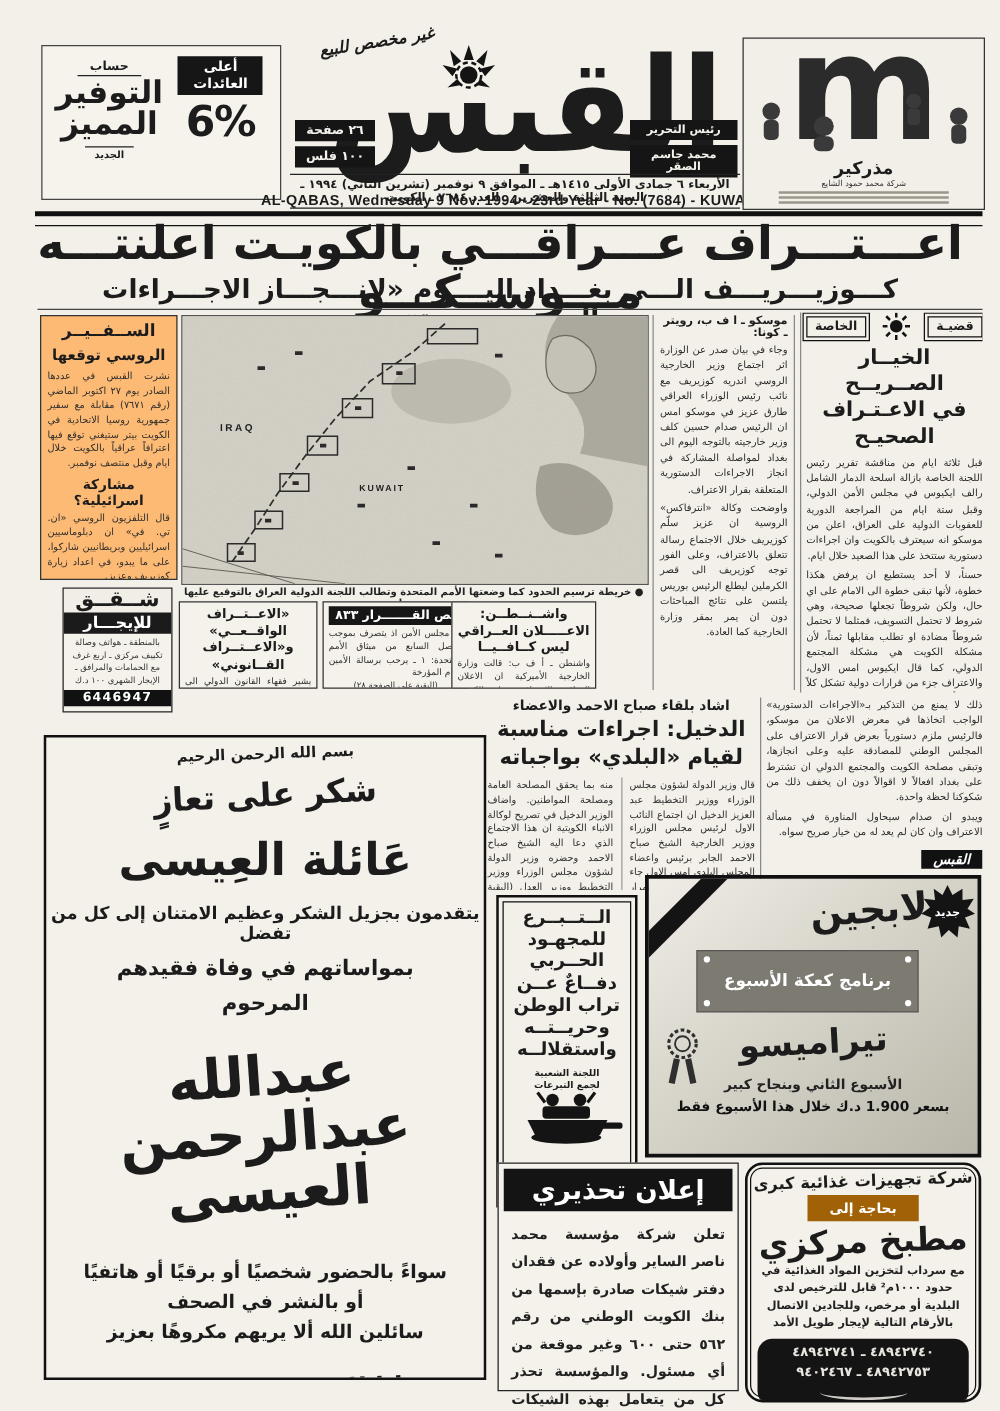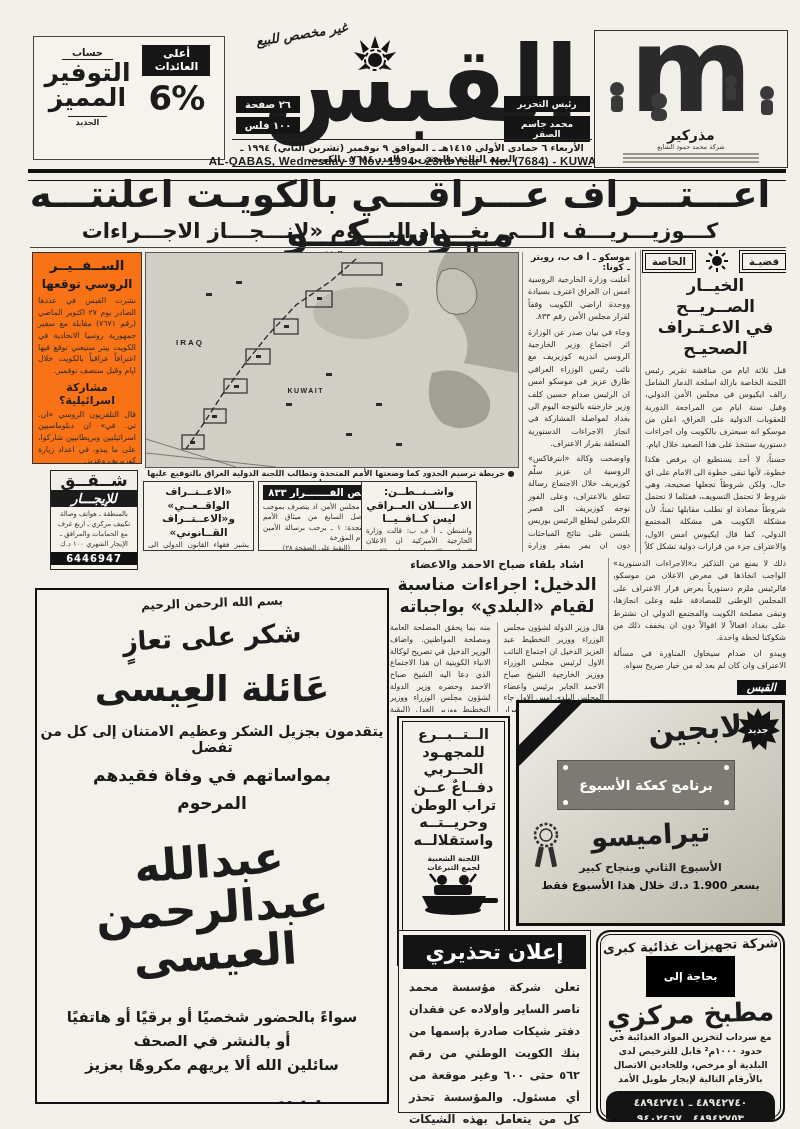--- a/index.html
+++ b/index.html
@@ -40,28 +40,28 @@
   #mothercare{left:594px;top:30px;width:192px;height:136px;border:1px solid #333;background:#f1efe7;overflow:hidden;}
   .mc-m{position:absolute;left:18px;top:-30px;width:156px;text-align:center;font-size:118px;font-weight:900;color:#2b2b2b;font-family:"DejaVu Sans",sans-serif;}
   .mc-line{position:absolute;left:8px;top:96px;width:176px;text-align:center;font-size:14px;font-weight:900;}
   .mc-co{position:absolute;left:8px;top:112px;width:176px;text-align:center;font-size:6.5px;color:#333;}
   .mc-fine{position:absolute;left:28px;width:136px;height:2px;background:#9a968c;}
 
   
   #headline{left:28px;top:176px;width:744px;font-size:37px;font-weight:900;text-align:center;letter-spacing:-1px;line-height:1.05;}
   #subhead{left:28px;top:219px;width:744px;font-size:21px;font-weight:900;text-align:center;}
   #headrule{left:30px;top:247px;width:756px;height:1px;background:#444;}
-  #amb-col{left:32px;top:252px;width:110px;height:212px;border:1px solid #333;padding:4px 5px;box-sizing:border-box;overflow:hidden;background:#f97316;}
+  #amb-col{left:32px;top:252px;width:110px;height:212px;border:1px solid #333;padding:4px 5px;box-sizing:border-box;overflow:hidden;background:#fdba74;}
   .amb-title{font-size:13.5px;font-weight:900;text-align:center;line-height:1.25;margin-bottom:3px;}
   .amb-sub{font-size:11px;font-weight:900;text-align:center;margin:4px 0 2px;}
   .amb-p{font-size:7.8px;line-height:1.5;color:#2c2c2c;}
 
   #apts-ad{left:50px;top:470px;width:88px;height:100px;border:1.5px solid #222;box-sizing:border-box;background:#f4f2eb;text-align:center;overflow:hidden;}
   .apts-t{font-size:17px;font-weight:900;line-height:1.1;background:#f0eee6;}
-  .apts-t2{font-size:13px;font-weight:900;background:#1b1b1b;color:#fff;padding:1px 0;font-style:italic;}
+  .apts-t2{font-size:13px;font-weight:900;background:#1b1b1b;color:#fff;padding:1px 0;}
   .apts-body{font-size:6.8px;padding:2px 3px;line-height:1.5;color:#333;}
   .apts-phone{background:#111;color:#fff;font-size:10px;font-weight:bold;letter-spacing:1px;padding:1px 0;margin-top:1px;}
 
   #map{left:145px;top:252px;width:372px;height:214px;border:1px solid #555;background:#d8d5cc;}
   #map-caption{left:145px;top:469px;width:372px;font-size:8px;font-weight:bold;text-align:center;color:#222;}
 
   #moscow-col{left:522px;top:252px;width:114px;height:300px;padding:0 5px;box-sizing:border-box;border-left:1px solid #888;border-right:1px solid #888;overflow:hidden;}
   .kicker{font-size:9px;font-weight:900;margin-bottom:2px;}
   .news-p{font-size:8px;line-height:1.55;color:#2b2b2b;margin:0 0 3px;}
 
@@ -125,21 +125,21 @@
 
   
   #warning{left:398px;top:930px;width:193px;height:183px;border:1.5px solid #222;box-sizing:border-box;background:#f4f2eb;}
   .warn-hdr{background:#141414;color:#fff;text-align:center;font-size:21px;font-weight:900;padding:5px 0;margin:4px;}
   .warn-body{font-size:11.3px;font-weight:bold;line-height:1.95;padding:4px 10px;text-align:justify;color:#222;}
 
   
   #kitchen{left:596px;top:930px;width:189px;height:192px;border:2px solid #111;border-radius:14px;box-sizing:border-box;
            background:#f3f1ea;box-shadow:inset 0 0 0 2px #f3f1ea,inset 0 0 0 3px #111;text-align:center;overflow:hidden;padding-top:6px;}
   .kit-kicker{font-size:13px;font-weight:900;transform:rotate(-2deg);}
-  .kit-need{background:#000000;color:#fff;display:inline-block;font-size:11px;font-weight:bold;padding:14px 18px;margin-top:3px;}
+  .kit-need{background:#a16207;color:#fff;display:inline-block;font-size:11px;font-weight:bold;padding:4px 18px;margin-top:3px;}
   .kit-title{font-size:26px;font-weight:900;transform:rotate(-2deg);margin-top:2px;}
   .kit-body{font-size:9px;font-weight:bold;line-height:1.55;padding:2px 8px;color:#222;}
   .kit-phones{background:#141414;color:#e8e6df;border-radius:12px;margin:2px 8px 0;padding:4px 0 5px;font-size:10.5px;font-weight:bold;letter-spacing:1px;line-height:1.5;}
   .kit-sig{height:10px;margin:2px auto 0;width:70px;border-bottom:2px solid #cfcdc5;border-radius:50%;}
 </style>
 </head>
 <body>
 
 <div class="page">
 
@@ -275,21 +275,20 @@
     </g>
     <text x="58" y="92" font-size="8" font-weight="bold" letter-spacing="2" fill="#1f1f1f" font-family="Liberation Sans, sans-serif">IRAQ</text>
     <text x="178" y="140" font-size="7" font-weight="bold" letter-spacing="1.5" fill="#1f1f1f" font-family="Liberation Sans, sans-serif">KUWAIT</text>
     <line x1="0" y1="200" x2="130" y2="214" stroke="#55534c" stroke-width="0.7"></line>
     <line x1="0" y1="186" x2="90" y2="214" stroke="#55534c" stroke-width="0.7"></line>
   </svg>
   <div id="map-caption" class="abs">● خريطة ترسيم الحدود كما وضعتها الأمم المتحدة وتطالب اللجنة الدولية العراق بالتوقيع عليها رسميا</div>
 
   <div id="moscow-col" class="abs">
     <div class="kicker">موسكو ـ أ ف ب، رويتر ـ كونا:</div>
-    <p class="news-p just">أعلنت وزارة الخارجية الروسية امس ان العراق اعترف بسيادة ووحدة اراضي الكويت وفقاً لقرار مجلس الأمن رقم ٨٣٣.</p>
     <p class="news-p just">وجاء في بيان صدر عن الوزارة اثر اجتماع وزير الخارجية الروسي اندريه كوزيريف مع نائب رئيس الوزراء العراقي طارق عزيز في موسكو امس ان الرئيس صدام حسين كلف وزير خارجيته بالتوجه اليوم الى بغداد لمواصلة المشاركة في انجاز الاجراءات الدستورية المتعلقة بقرار الاعتراف.</p>
     <p class="news-p just">واوضحت وكالة «انترفاكس» الروسية ان عزيز سلّم كوزيريف خلال الاجتماع رسالة تتعلق بالاعتراف، وعلى الفور توجه كوزيريف الى قصر الكرملين ليطلع الرئيس بوريس يلتسن على نتائج المباحثات دون ان يمر بمقر وزارة الخارجية كما العادة.</p>
 
   </div>
 
   <div id="issue-col" class="abs">
     <div class="issue-head">
       <span class="cartouche">قضيـة</span>
       <svg width="22" height="22" viewBox="0 0 22 22">
         <circle cx="11" cy="11" r="5" fill="#141414"></circle>

